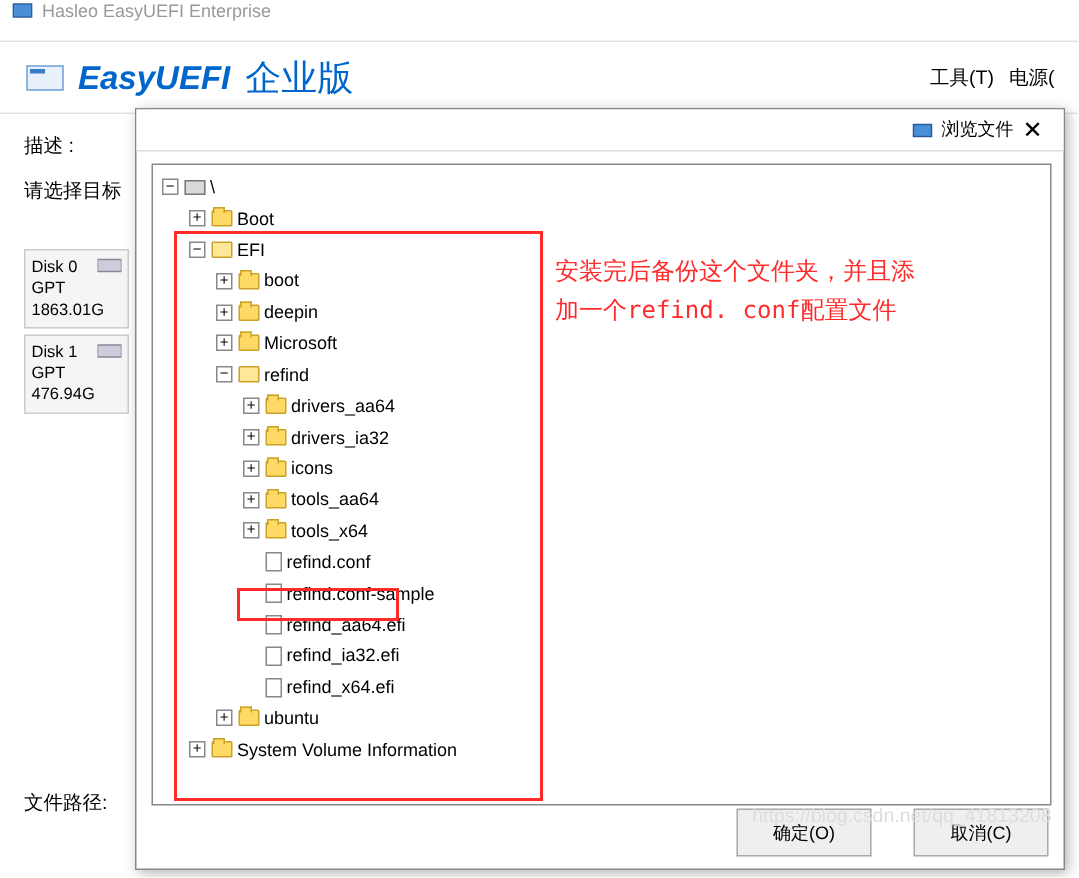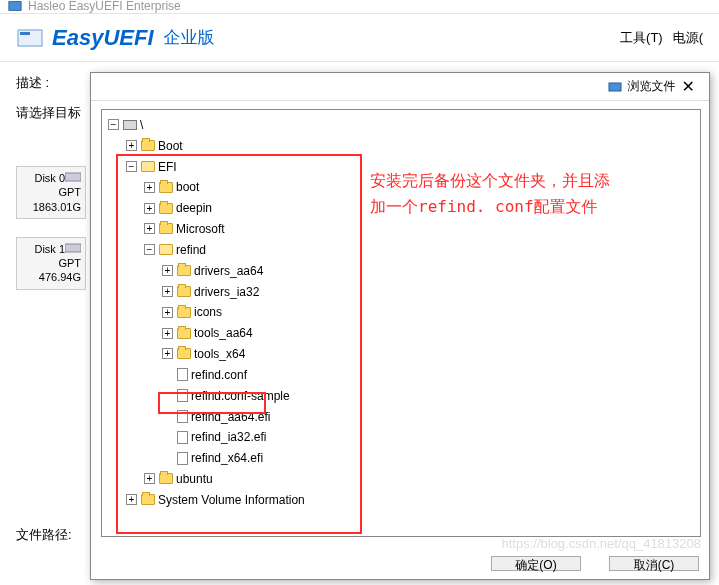--- a/index.html
+++ b/index.html
@@ -1,41 +1,41 @@
 <!DOCTYPE html>
 <html><head>
 <meta charset="utf-8">
 <style>
 * { box-sizing: border-box; margin: 0; padding: 0; }
 body { font-family: "Microsoft YaHei", Tahoma, sans-serif; font-size: 12px; background: #fff; width: 719px; height: 585px; overflow: hidden; position: relative; }
 .main-window { width: 719px; height: 585px; position: relative; }
-.titlebar { height: 14px; background: #fff; border-bottom: 1px solid #e5e5e5; display: flex; align-items: flex-end; padding: 0 8px; color: #999; font-size: 12px; }
+.titlebar { height: 28px; background: #fff; border-bottom: 1px solid #e5e5e5; display: flex; align-items: flex-start; padding: 0 8px; color: #999; font-size: 12px; }
 .titlebar .app-icon { width: 14px; height: 14px; margin-right: 6px; }
 .header { height: 48px; display: flex; align-items: center; justify-content: space-between; padding: 0 16px; border-bottom: 1px solid #e5e5e5; }
 .header .brand { display: flex; align-items: center; }
 .header .logo { width: 28px; height: 28px; margin-right: 8px; }
 .header .brand-text { color: #0066cc; font-size: 22px; font-weight: bold; font-style: italic; }
-.header .brand-sub { color: #0066cc; font-size: 17px; margin-left: 10px; }
+.header .brand-sub { color: #0066cc; font-size: 24px; margin-left: 10px; }
 .header .menus { display: flex; gap: 10px; font-size: 13px; }
 .form-area { padding: 12px 16px; }
 .form-row { display: flex; align-items: center; margin-bottom: 12px; font-size: 13px; }
 .form-row label { width: 76px; }
 .disk-list { position: absolute; left: 16px; top: 166px; width: 70px; }
-.disk-item { border: 1px solid #ccc; background: #f5f5f5; padding: 4px; margin-bottom: 18px; font-size: 11px; line-height: 1.3; position: relative; text-align: right; }
+.disk-item { border: 1px solid #ccc; background: #f5f5f5; padding: 4px; margin-bottom: 4px; font-size: 11px; line-height: 1.3; position: relative; }
 .disk-item .disk-icon { width: 16px; height: 12px; float: right; }
 .row2 { position: absolute; left: 16px; top: 526px; font-size: 13px; }
 .row3 { position: absolute; left: 16px; top: 592px; font-size: 17px; }
 
 .dialog { position: absolute; left: 90px; top: 72px; width: 620px; height: 508px; background: #fff; border: 1px solid #888; box-shadow: 2px 2px 8px rgba(0,0,0,0.3); }
 .dlg-title { height: 28px; background: #fff; border-bottom: 1px solid #ddd; display: flex; align-items: center; justify-content: flex-end; padding: 0 8px; }
 .dlg-title .t-left { display: flex; align-items: center; gap: 6px; }
 .dlg-close { font-size: 16px; cursor: pointer; padding: 0 6px; }
 .tree-box { position: absolute; left: 10px; top: 36px; width: 600px; height: 428px; border: 1px solid #888; background: #fff; overflow: auto; padding: 4px 6px; }
 .dlg-buttons { position: absolute; right: 10px; bottom: 8px; display: flex; gap: 28px; }
-.dlg-buttons button { width: 90px; height: 15px; background: #efefef; border: 1px solid #aaa; font-size: 12px; cursor: pointer; }
+.dlg-buttons button { width: 90px; height: 32px; background: #efefef; border: 1px solid #aaa; font-size: 12px; cursor: pointer; }
 
 .tree { font-size: 12px; line-height: 20px; }
 .tree ul { list-style: none; padding-left: 18px; }
 .tree > ul { padding-left: 0; }
 .tree li { white-space: nowrap; position: relative; }
 .expander { display: inline-block; width: 11px; height: 11px; border: 1px solid #888; text-align: center; line-height: 9px; font-size: 10px; margin-right: 4px; vertical-align: middle; cursor: pointer; background: #fff; }
 .expander.none { border: none; }
 .node-icon { display: inline-block; vertical-align: middle; margin-right: 3px; }
 .folder-icon { width: 14px; height: 11px; background: #ffd966; border: 1px solid #c9a227; border-radius: 1px; position: relative; }
 .folder-icon::before { content: ''; position: absolute; top: -3px; left: 0; width: 6px; height: 3px; background: #ffd966; border: 1px solid #c9a227; border-bottom: none; }

